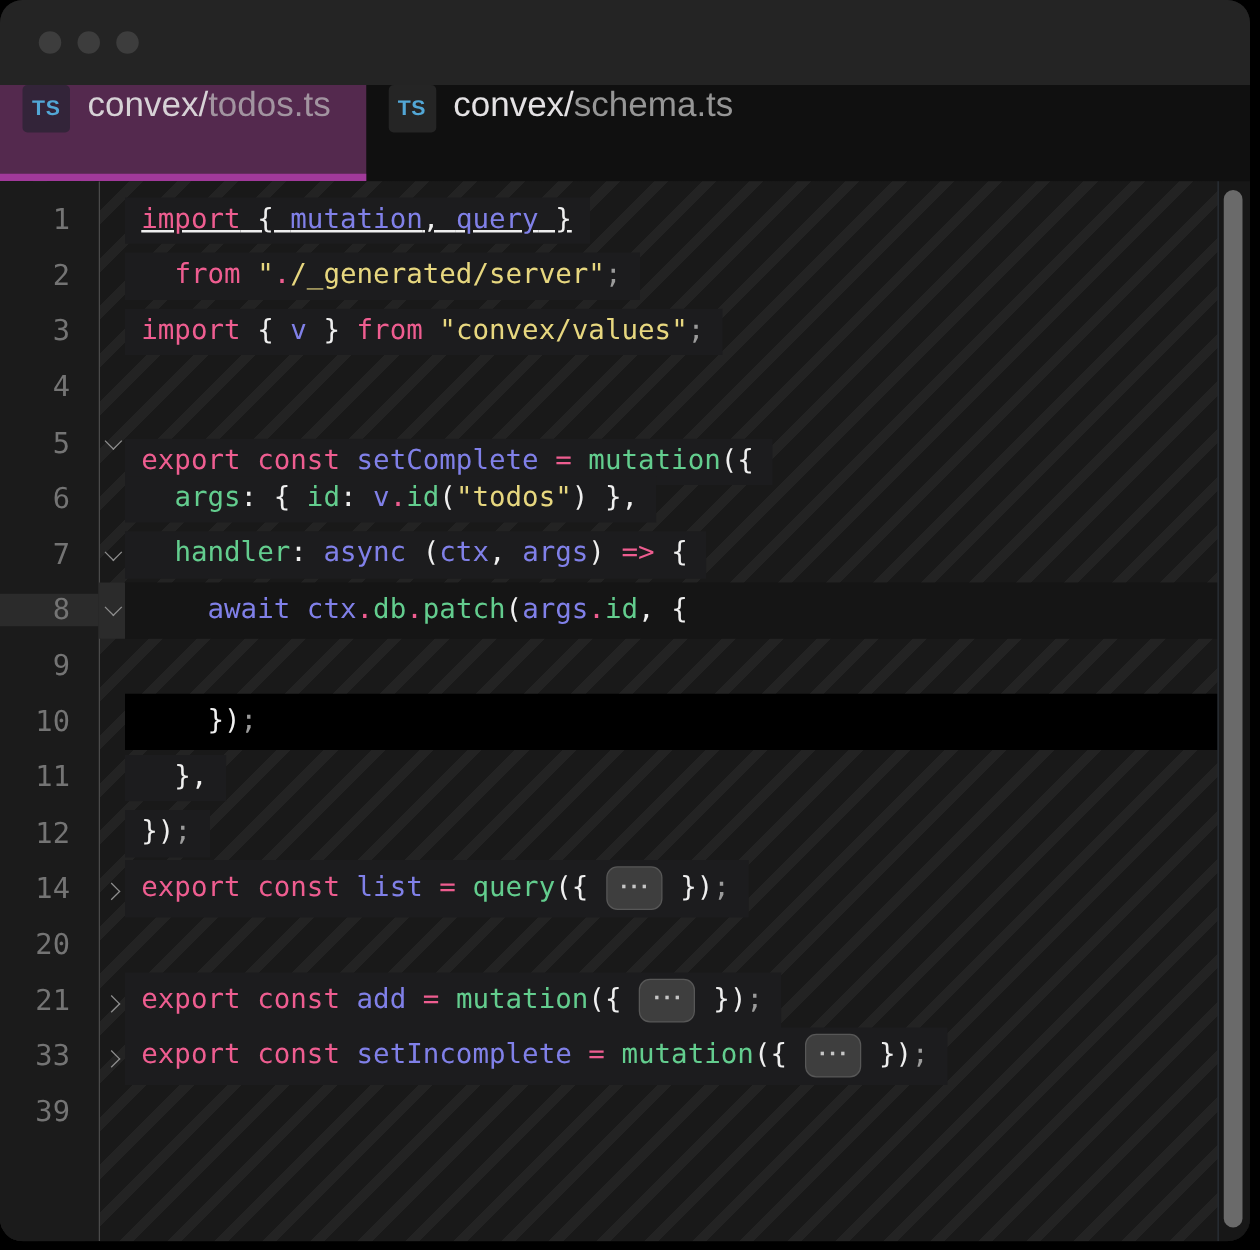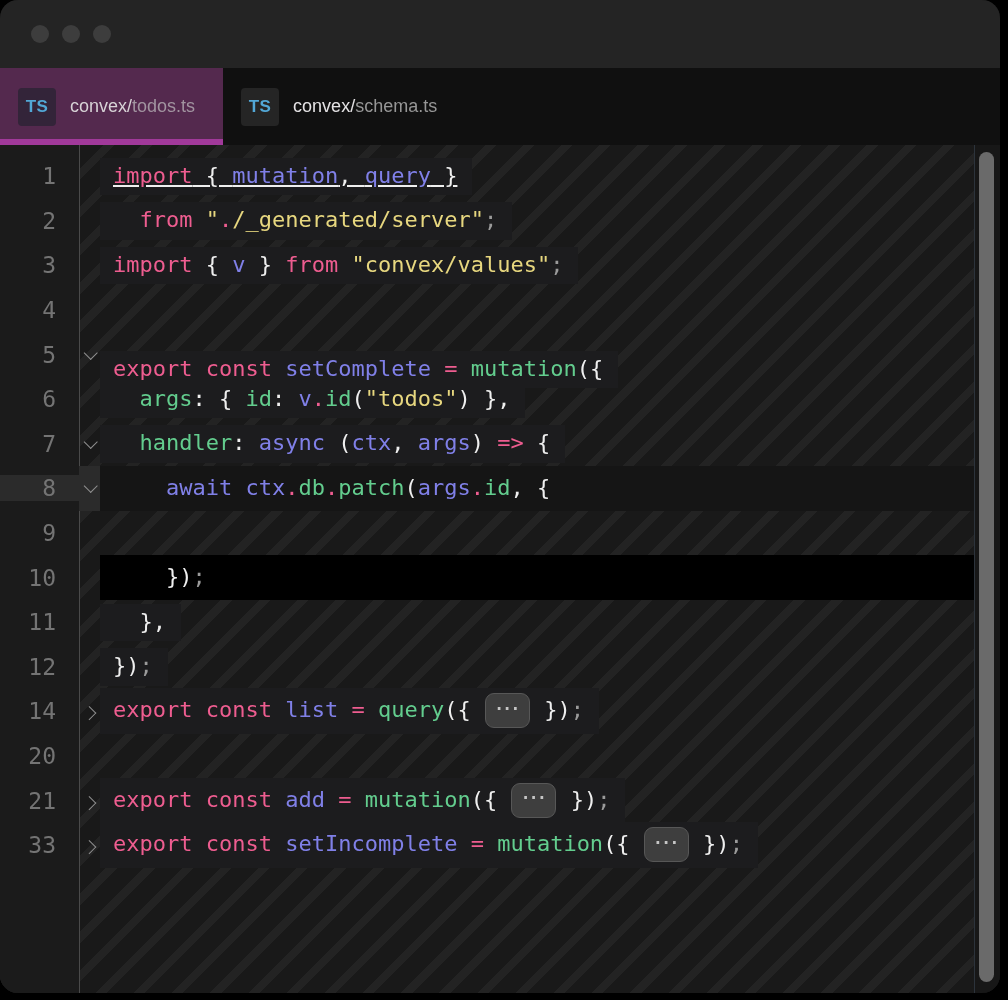--- a/index.html
+++ b/index.html
@@ -9,31 +9,31 @@
   .window{position:absolute;left:0;top:0;width:1000px;height:993px;
           background:#141414;border-radius:18px;overflow:hidden;}
 
   
   .titlebar{height:68px;background:var(--c-titlebar,#242424);
             display:flex;align-items:center;padding-left:31px;gap:13px;}
   .dot{width:18px;height:18px;border-radius:50%;background:var(--c-dot,#3d3d3d);}
 
   
   .tabbar{height:77px;background:#101010;display:flex;align-items:stretch;}
-  .tab{display:flex;align-items:center;gap:14px;padding:0 28px 0 18px;
+  .tab{display:flex;gap:14px;padding:0 28px 0 18px;
        position:relative;cursor:default;}
   .tab.active{background:var(--c-tab_active_bg,#54294e);}
   .tab.active::after{content:"";position:absolute;left:0;right:0;bottom:0;height:6px;
        background:var(--c-tab_active_strip,#a1399a);}
   .badge{width:38px;height:38px;border-radius:4px;background:#252525;
        display:flex;align-items:center;justify-content:center;
        font-weight:bold;font-size:17px;color:var(--c-badge_text,#52a7d6);
        letter-spacing:.5px;flex:0 0 38px;}
   .tab.active .badge{background:#332439;}
-  .tablabel{font-size:18px;white-space:nowrap;}
+  .tablabel{font-size:28px;white-space:nowrap;}
   .tab .prefix{color:#e4e2e4;}
   .tab .file{color:#969696;}
   .tab.active .prefix{color:#d7d2d6;}
   .tab.active .file{color:#a294a0;}
 
   
   .editor{position:absolute;left:0;top:145px;right:0;bottom:0;background:#141414;}
   .lines{position:absolute;left:0;top:0;bottom:0;right:25px;
          background:repeating-linear-gradient(135deg,#191919 0 19px,#232323 19px 27px);
          overflow:hidden;}
@@ -211,20 +211,25 @@
           </div>
           <div class="row">
             <div class="gut">33</div>
             <div class="foldcol">
               <div class="chev right"></div>
             </div>
             <div class="content">
               <div class="band" style="display: inline-block;"><span class="tk-kw">export</span><span class="tk-pun"> </span><span class="tk-kw">const</span><span class="tk-pun"> </span><span class="tk-id">setIncomplete</span><span class="tk-pun"> </span><span class="tk-kw">=</span><span class="tk-pun"> </span><span class="tk-fn">mutation</span><span class="tk-pun">({ </span><span class="chip"><span class="dots">···</span></span><span class="tk-pun"> })</span><span class="tk-semi">;</span></div>
             </div>
           </div>
+          <div class="row">
+            <div class="gut">39</div>
+            <div class="foldcol"></div>
+            <div class="content"></div>
+          </div>
         </div>
     </div>
     <div class="scrollzone">
       <div class="thumb"></div>
     </div>
   </div>
 
 </div>
 
 </body></html>

